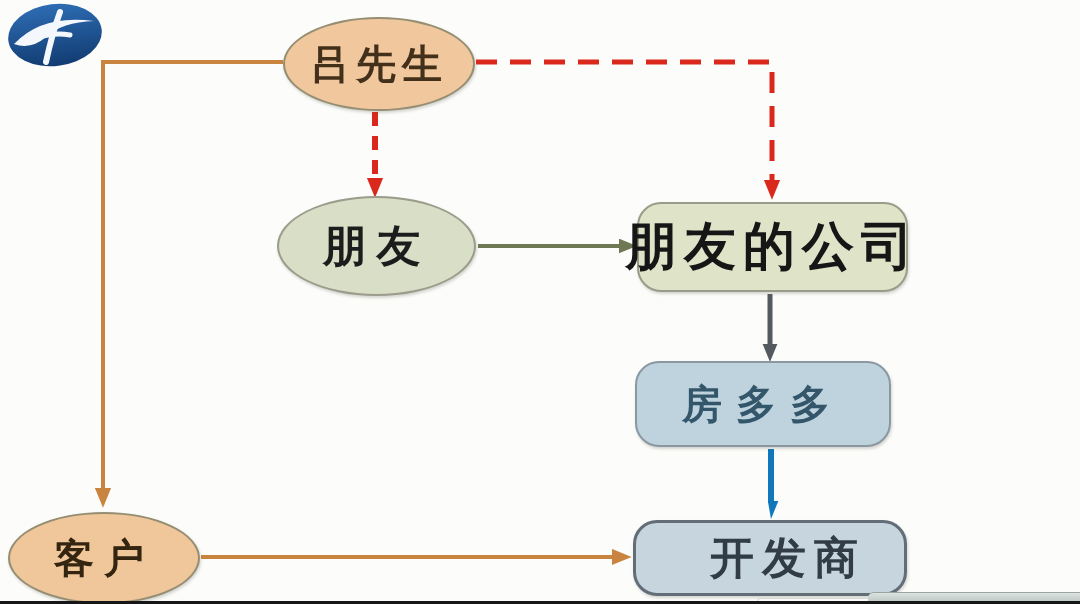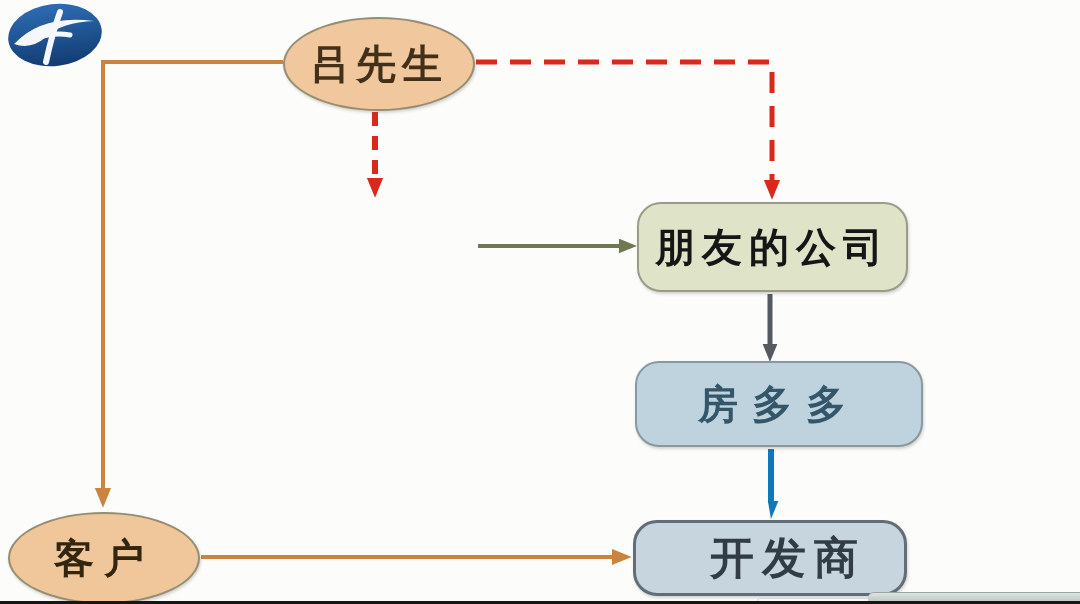--- a/index.html
+++ b/index.html
@@ -17,22 +17,22 @@
     box-sizing:border-box;
     font-family:"DejaVu Serif","Liberation Serif",serif;
     font-weight:700;
     box-shadow:1px 2px 3px rgba(90,90,80,.25);
   }
   .ellipse{border-radius:50%;}
   .rounded{border-radius:24px;}
   .node .lbl{white-space:nowrap;text-align:center;}
   #node-mr-lv      {left:283px;top:17px; width:192px;height:94px; border:2px solid #968e72; font-size:40px;letter-spacing:6px;}
   #node-friend     {left:277px;top:196px;width:199px;height:100px;border:2px solid #9b9c8c; font-size:44px;letter-spacing:10px;}
-  #node-friends-co {left:637px;top:202px;width:271px;height:90px; border:2px solid #9a9b89; font-size:40px;letter-spacing:7px;}
-  #node-fangduoduo {left:635px;top:361px;width:288px;height:86px; border:2px solid #8a98a2; font-size:40px;letter-spacing:14px;}
+  #node-friends-co {left:637px;top:202px;width:271px;height:90px; border:2px solid #9a9b89; font-size:52px;letter-spacing:7px;}
+  #node-fangduoduo {left:635px;top:361px;width:256px;height:86px; border:2px solid #8a98a2; font-size:40px;letter-spacing:14px;}
   #node-developer  {left:633px;top:520px;width:274px;height:76px; border:3px solid #626d78; font-size:44px;letter-spacing:8px;padding-left:36px;}
   #node-customer   {left:8px;  top:512px;width:192px;height:92px; border:2px solid #968e72; font-size:40px;letter-spacing:10px;}
 
   #channel-logo{position:absolute;left:4px;top:2px;}
   #channel-label{
     position:absolute;left:95px;top:36px;
     font-size:36px;font-weight:700;letter-spacing:4px;
     color:#bcbcbc;
     -webkit-text-stroke:1.2px #4e4e4e;
     text-shadow:1px 1px 1px #3f3f3f, -1px -1px 0 #8a8a8a;
@@ -87,20 +87,23 @@
 
     <line x1="771" y1="449" x2="771" y2="503" stroke-width="6" marker-end="url(#m-blue)" stroke="#1077bb"></line>
 
     <line x1="201" y1="557" x2="614" y2="557" stroke-width="4" marker-end="url(#m-orange)" stroke="#c9843f"></line>
   </svg>
 
   <div class="node ellipse" id="node-mr-lv" style="background: rgb(241, 199, 157);">
     <span class="lbl" style="color: rgb(66, 48, 26);">吕先生</span>
   </div>
 
+  <div class="node ellipse" id="node-friend" style="background: rgb(217, 223, 198);">
+    <span class="lbl" style="color: rgb(28, 28, 28);">朋友</span>
+  </div>
 
   <div class="node rounded" id="node-friends-co" style="background: rgb(223, 228, 201);">
     <span class="lbl" style="color: rgb(22, 22, 22);">朋友的公司</span>
   </div>
 
   <div class="node rounded" id="node-fangduoduo" style="background: rgb(191, 211, 222);">
     <span class="lbl" style="color: rgb(51, 86, 106);">房多多</span>
   </div>
 
   <div class="node rounded" id="node-developer" style="background: rgb(198, 213, 222);">

